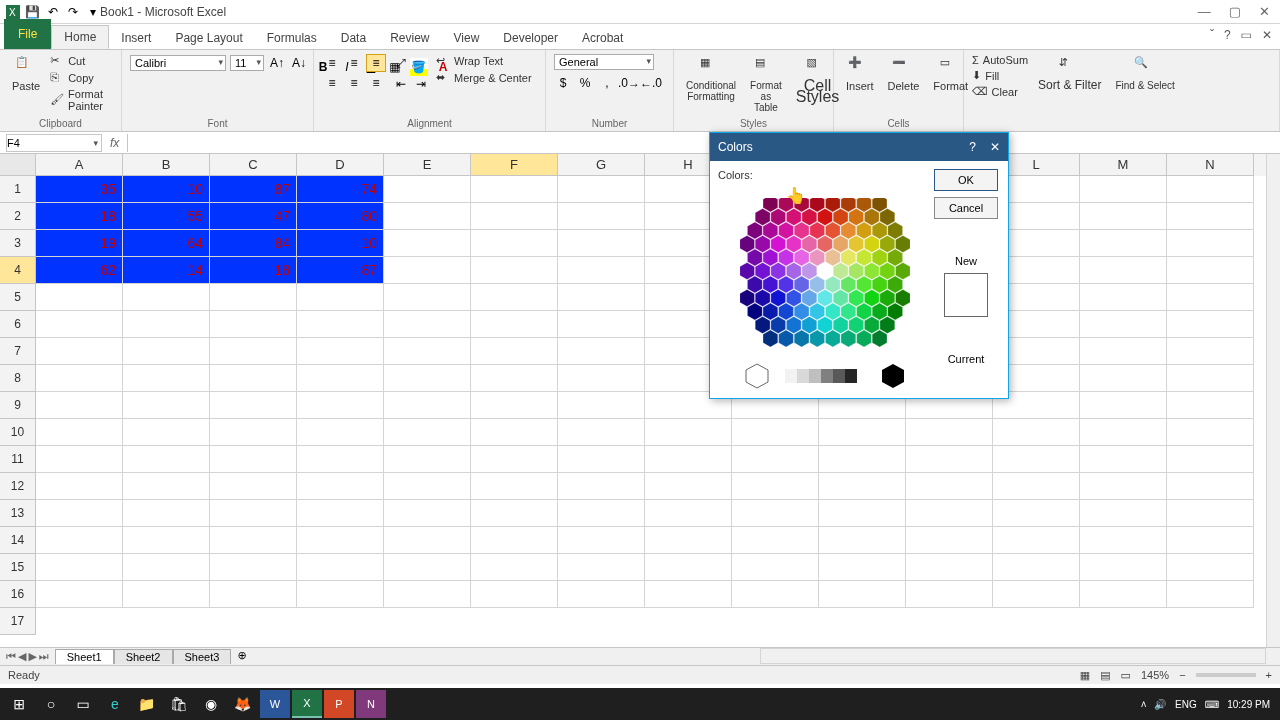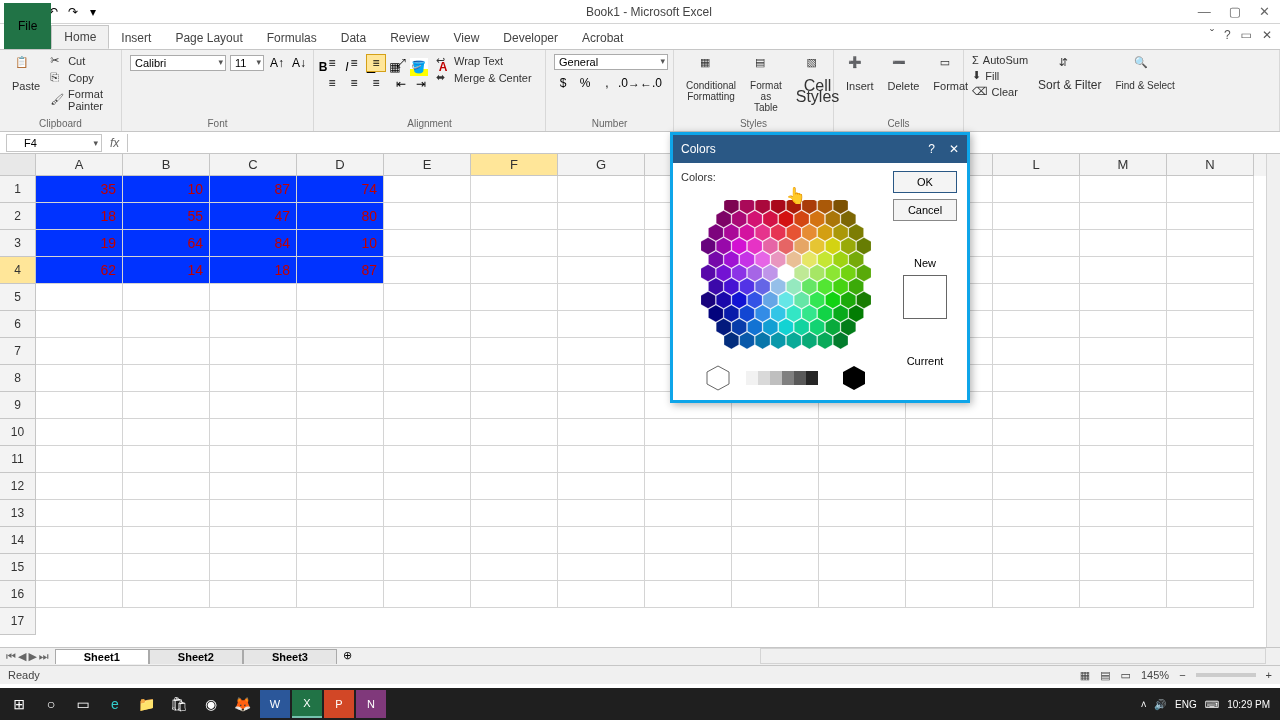--- a/index.html
+++ b/index.html
@@ -2,27 +2,27 @@
 <html><head>
 <meta charset="utf-8">
 <style>
 * { box-sizing: border-box; margin: 0; padding: 0; font-family: "Segoe UI", Tahoma, sans-serif; }
 body { background: #fff; width: 1280px; height: 720px; overflow: hidden; position: relative; font-size: 12px; }
 
 
 .titlebar { height: 24px; background: #fff; display: flex; align-items: center; border-bottom: 1px solid #d4d4d4; }
 .qat { display: flex; align-items: center; gap: 6px; padding-left: 6px; }
 .qat-icon { width: 14px; height: 14px; display: inline-flex; align-items: center; justify-content: center; }
-.title-center { flex: 1; text-align: center; font-size: 12px; color: #444; }
+.title-center { flex: 1; font-size: 12px; color: #444; }
 .win-controls { display: flex; gap: 18px; padding-right: 10px; color: #666; }
 .win-btn { cursor: pointer; font-size: 13px; }
 
 
 .ribbon-tabs { height: 26px; background: #fff; display: flex; align-items: flex-end; padding-left: 4px; border-bottom: 1px solid #c6c6c6; position: relative; }
-.file-tab { background: #217346; color: #000000; padding: 16px 14px; font-size: 12px; cursor: pointer; text-align: center; }
+.file-tab { background: #217346; color: #fde047; padding: 8px 14px; font-size: 12px; cursor: pointer; text-align: center; }
 .rtab { padding: 4px 12px; font-size: 12px; color: #444; cursor: pointer; }
 .rtab.active { border: 1px solid #c6c6c6; border-bottom: 1px solid #f1f1f1; background: #f1f1f1; }
 .ribbon-right { position: absolute; right: 8px; top: 4px; display: flex; gap: 10px; color: #555; font-size: 12px; }
 
 
 .ribbon { height: 82px; background: #f1f1f1; border-bottom: 1px solid #c6c6c6; display: flex; }
 .rgroup { border-right: 1px solid #d8d8d8; padding: 4px 8px 0 8px; display: flex; flex-direction: column; justify-content: space-between; }
 .rgroup-label { text-align: center; font-size: 10px; color: #666; padding: 2px 0; }
 .rgroup-body { flex: 1; display: flex; align-items: flex-start; gap: 6px; }
 
@@ -36,21 +36,21 @@
 .font-row2 { display: flex; gap: 6px; align-items: center; margin-top: 4px; }
 .combo { border: 1px solid #ababab; background: #fff; font-size: 11px; padding: 1px 14px 1px 4px; position: relative; }
 .combo::after { content: "▾"; position: absolute; right: 2px; top: 1px; font-size: 9px; color: #555; }
 .icon-btn { width: 18px; height: 18px; display: inline-flex; align-items: center; justify-content: center; cursor: pointer; }
 
 .align-grid { display: grid; grid-template-columns: repeat(3, 20px); grid-template-rows: repeat(2, 18px); gap: 2px; }
 .align-cell { display: flex; align-items: center; justify-content: center; cursor: pointer; }
 
 
 .formula-bar { height: 22px; background: #fff; border-bottom: 1px solid #c6c6c6; display: flex; align-items: center; }
-.name-box { width: 96px; border: 1px solid #c6c6c6; height: 18px; margin-left: 6px; font-size: 11px; padding-left: 17px; display: flex; align-items: center; justify-content: space-between; }
+.name-box { width: 96px; border: 1px solid #c6c6c6; height: 18px; margin-left: 6px; font-size: 11px; padding-left: 0; display: flex; align-items: center; justify-content: space-between; }
 .name-box::after { content: "▾"; font-size: 9px; color: #555; padding-right: 3px; }
 .fx-icons { display: flex; gap: 6px; padding: 0 8px; color: #666; align-items: center; }
 .fx-input { flex: 1; height: 18px; border-left: 1px solid #c6c6c6; padding-left: 6px; }
 
 
 .grid-wrap { position: relative; height: 494px; overflow: hidden; border-bottom: 1px solid #c6c6c6; }
 .corner { position: absolute; left: 0; top: 0; width: 36px; height: 22px; background: #e8e8e8; border-right: 1px solid #c6c6c6; border-bottom: 1px solid #c6c6c6; }
 .col-headers { position: absolute; left: 36px; top: 0; right: 14px; height: 22px; display: flex; background: #f3f3f3; }
 .col-h { width: 87px; border-right: 1px solid #c6c6c6; border-bottom: 1px solid #c6c6c6; text-align: center; font-size: 13px; color: #333; line-height: 22px; cursor: pointer; }
 .col-h.active { background: #ffe699; }
@@ -61,36 +61,36 @@
 .cell-row { display: flex; height: 27px; }
 .cell { width: 87px; border-right: 1px solid #d4d4d4; border-bottom: 1px solid #d4d4d4; font-size: 14px; text-align: right; padding-right: 6px; line-height: 27px; cursor: cell; }
 .cell.filled { background: #0033ff; color: #c00000; font-weight: 400; }
 .cell.selected { outline: 2px solid #000; outline-offset: -2px; background: #fff; }
 .vscroll { position: absolute; right: 0; top: 0; width: 14px; bottom: 0; background: #f0f0f0; border-left: 1px solid #d4d4d4; }
 
 
 .sheet-bar { height: 18px; background: #f0f0f0; display: flex; align-items: center; border-bottom: 1px solid #c6c6c6; font-size: 11px; position: relative; }
 .sheet-nav { display: flex; gap: 2px; padding: 0 6px; color: #666; }
 .sheet-tabs { display: flex; }
-.sheet-tab { padding: 1px 28px; border: 1px solid #aaa; border-bottom: none; background: #fff; cursor: pointer; font-weight: bold; }
+.sheet-tab { padding: 1px 11px; border: 1px solid #aaa; border-bottom: none; background: #fff; cursor: pointer; }
 .sheet-tab.inactive { background: #e6e6e6; }
 .hscroll { position: absolute; right: 14px; left: 760px; top: 0; height: 16px; background: #f0f0f0; border: 1px solid #d4d4d4; }
 
 
 .status-bar { height: 18px; background: #f0f0f0; display: flex; align-items: center; justify-content: space-between; padding: 0 8px; font-size: 11px; color: #444; }
 .status-right { display: flex; gap: 10px; align-items: center; }
 
 
 .taskbar { position: absolute; bottom: 0; left: 0; right: 0; height: 32px; background: #1f1f1f; display: flex; align-items: center; padding: 0 4px; gap: 2px; }
 .task-icon { width: 30px; height: 28px; display: flex; align-items: center; justify-content: center; color: #fff; cursor: pointer; font-size: 14px; }
 .task-right { margin-left: auto; display: flex; align-items: center; gap: 8px; color: #fff; font-size: 10px; padding-right: 6px; }
 .task-time { text-align: right; line-height: 11px; }
 
 
-.dialog { position: absolute; left: 670px; top: 132px; width: 300px; background: #fff; border: 3px solid #0ea5e9; box-shadow: 2px 2px 8px rgba(0,0,0,0.3); }
+.dialog { position: absolute; left: 709px; top: 132px; width: 300px; background: #fff; border: 1px solid #0ea5e9; box-shadow: 2px 2px 8px rgba(0,0,0,0.3); }
 .dlg-title { background: #2a5885; color: #fff; height: 28px; display: flex; align-items: center; justify-content: space-between; padding: 0 8px; font-size: 12px; }
 .dlg-title-right { display: flex; gap: 14px; }
 .dlg-body { display: flex; padding: 8px; }
 .dlg-main { flex: 1; }
 .dlg-tabs { display: flex; gap: 2px; margin-bottom: 6px; }
 .dlg-tab { border: 1px solid #999; padding: 2px 8px; font-size: 11px; background: #fff; cursor: pointer; }
 .dlg-tab.active { border-bottom: 1px solid #fff; position: relative; z-index: 1; }
 .colors-label { font-size: 11px; color: #333; margin-bottom: 11px; }
 .hexagon-wrap { display: flex; justify-content: center; padding: 6px 0; position: relative; }
 .grayrow { display: flex; justify-content: center; gap: 2px; margin-top: 8px; align-items: center; }
@@ -229,21 +229,21 @@
             <span class="ico">⬌</span>
             <span>Merge &amp; Center</span>
           </div>
       </div>
     </div>
     <div class="rgroup-label">Alignment</div>
   </div>
 
   <div class="rgroup" style="width:128px">
     <div class="rgroup-body" style="flex-direction:column;gap:4px">
-      <div class="combo" style="width:114px">General</div>
+      <div class="combo" style="width:100px">General</div>
       <div style="display:flex;gap:4px">
         <span class="icon-btn">$</span>
         <span class="icon-btn">%</span>
         <span class="icon-btn">,</span>
         <span class="icon-btn">.0→</span>
         <span class="icon-btn">←.0</span>
       </div>
     </div>
     <div class="rgroup-label">Number</div>
   </div>

